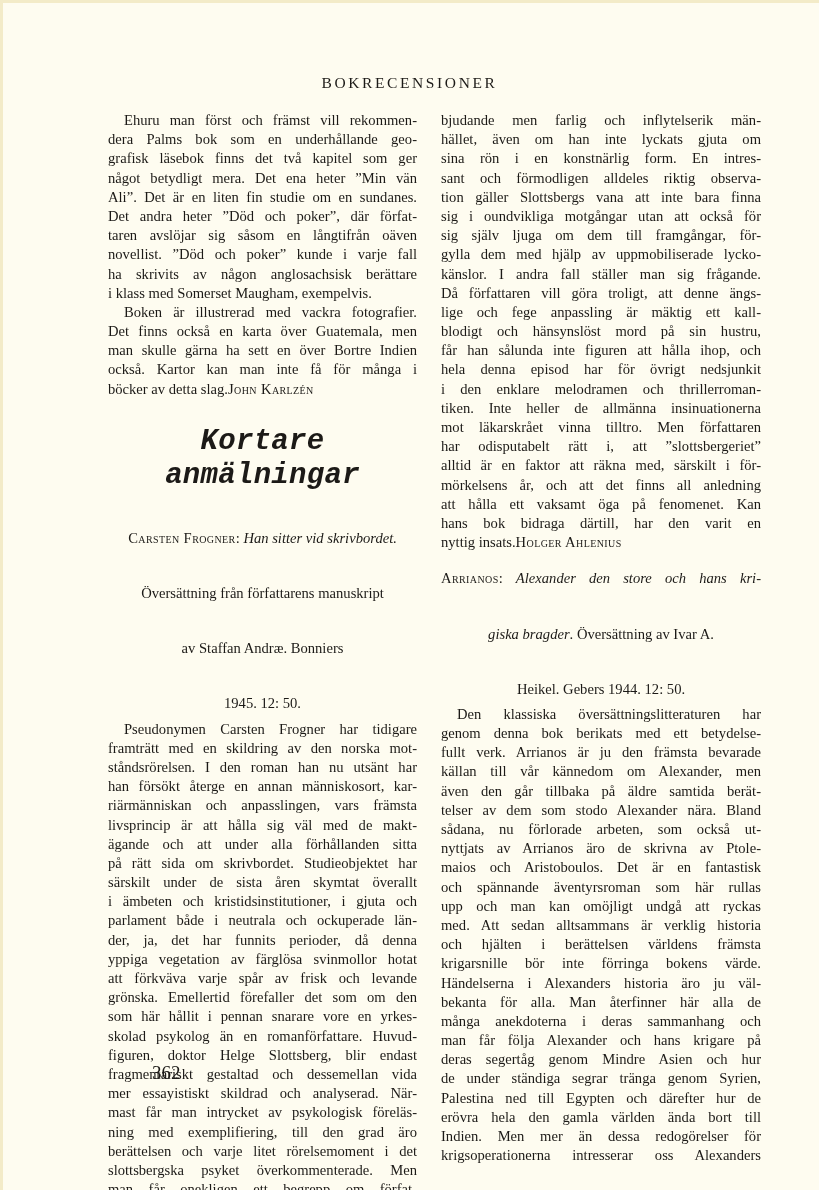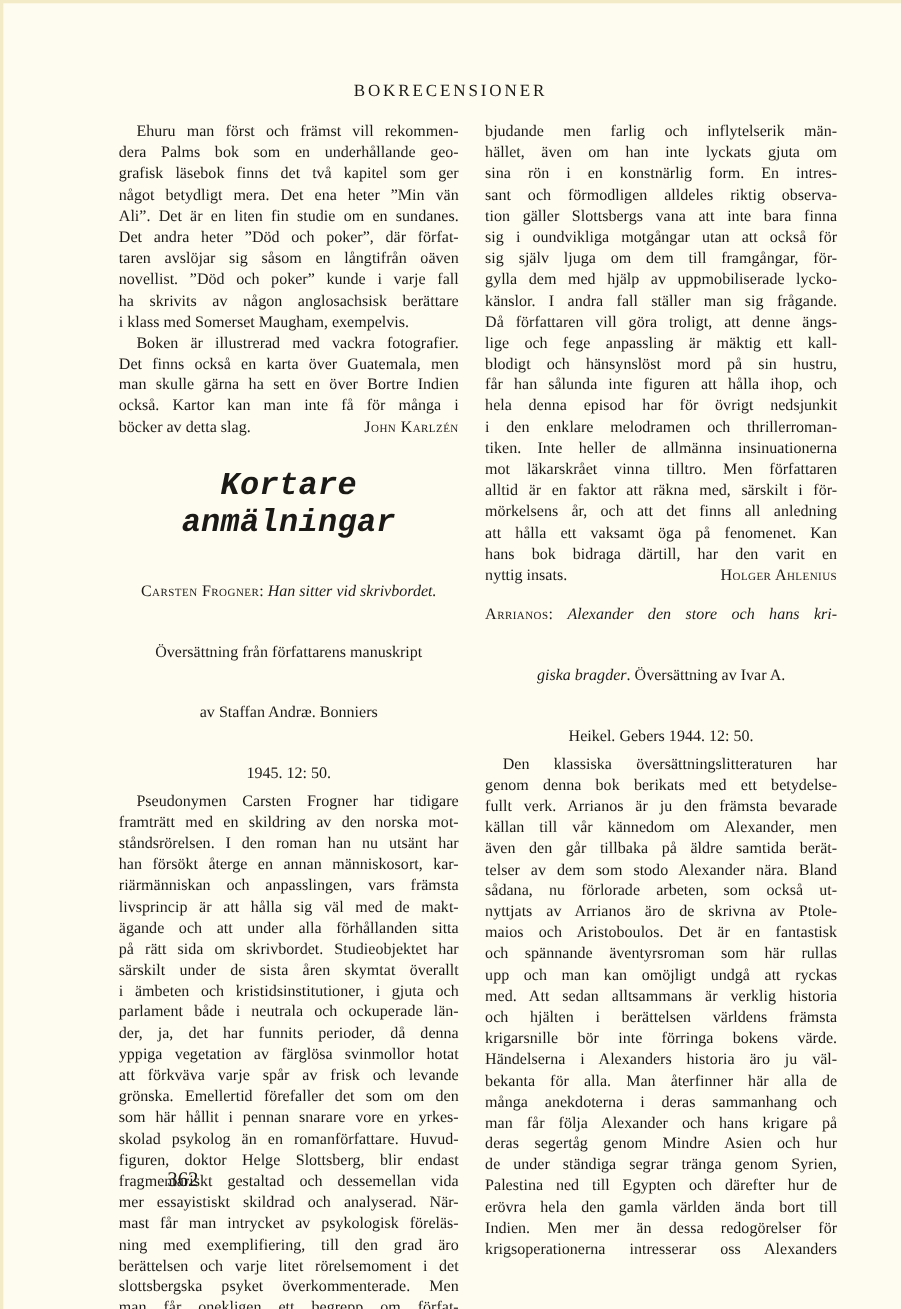--- a/index.html
+++ b/index.html
@@ -29,21 +29,21 @@
   .col-left { left: 108px; width: 309px; }
   .col-right { left: 441px; width: 320px; }
   .line {
     display: block; height: 19.2px; line-height: 19.2px;
     text-align: justify; text-align-last: justify;
     white-space: nowrap; overflow: visible;
   }
   .line.last { text-align-last: left; }
   .line.indent { text-indent: 16px; }
   .line.center { text-align: left; text-align-last: center; margin-top: 36px; }
-  .line.sig-line { display: flex; justify-content: space-between; text-align-last: auto; }
+  .line.sig-line { display: flex; justify-content: flex-start; text-align-last: auto; }
   .sc { font-variant: small-caps; letter-spacing: 0.4px; }
   .it { font-style: italic; }
   .section-heading {
     display: block; text-align: center;
     font-style: italic; font-size: 29px;
     margin: 26px 0 22px 0; line-height: 34px;
     letter-spacing: 0.3px;
     font-family: Liberation Mono, monospace;
   }
   .gap { display: block; height: 17px; }
@@ -133,20 +133,21 @@
     <span class="line">gylla dem med hjälp av uppmobiliserade lycko-</span>
     <span class="line">känslor. I andra fall ställer man sig frågande.</span>
     <span class="line">Då författaren vill göra troligt, att denne ängs-</span>
     <span class="line">lige och fege anpassling är mäktig ett kall-</span>
     <span class="line">blodigt och hänsynslöst mord på sin hustru,</span>
     <span class="line">får han sålunda inte figuren att hålla ihop, och</span>
     <span class="line">hela denna episod har för övrigt nedsjunkit</span>
     <span class="line">i den enklare melodramen och thrillerroman-</span>
     <span class="line">tiken. Inte heller de allmänna insinuationerna</span>
     <span class="line">mot läkarskrået vinna tilltro. Men författaren</span>
+    <span class="line">har odisputabelt rätt i, att ”slottsbergeriet”</span>
     <span class="line">alltid är en faktor att räkna med, särskilt i för-</span>
     <span class="line">mörkelsens år, och att det finns all anledning</span>
     <span class="line">att hålla ett vaksamt öga på fenomenet. Kan</span>
     <span class="line">hans bok bidraga därtill, har den varit en</span>
     <span class="line sig-line">
       <span>nyttig insats.</span>
       <span class="sc">Holger Ahlenius</span>
     </span>
   </div>
 

